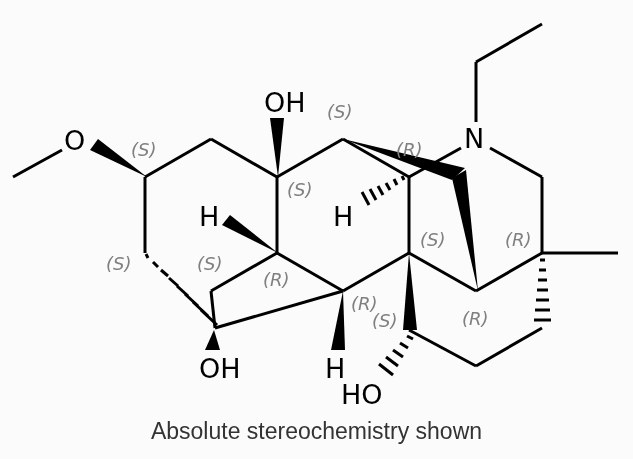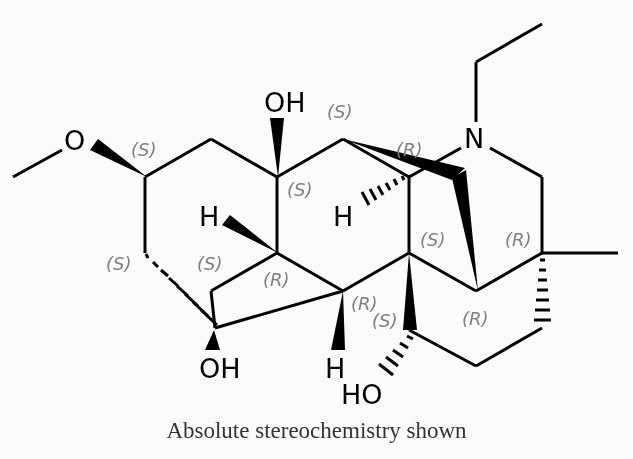--- a/index.html
+++ b/index.html
@@ -3,21 +3,21 @@
 <meta charset="utf-8">
 <style>
   html, body { margin: 0; padding: 0; }
   body { width: 633px; height: 459px; background: #fbfbfb; position: relative; overflow: hidden; font-family: "DejaVu Sans", sans-serif; }
   svg { position: absolute; left: 0; top: 0; }
   .atom { font-family: "DejaVu Sans", sans-serif; font-size: 27px; fill: #000; }
   .stereo { font-family: "DejaVu Sans", sans-serif; font-size: 18px; font-style: italic; fill: #808080; }
   .bond { stroke: #000; stroke-width: 3; fill: none; stroke-linecap: butt; }
   .wedge { fill: #000; }
   .hash { stroke: #000; stroke-width: 3; }
-  .caption { position: absolute; left: 0; width: 633px; top: 418px; text-align: center; font-family: Liberation Serif, serif; font-size: 23px; color: #333333; }
+  .caption { position: absolute; left: 0; width: 633px; top: 418px; text-align: center; font-family: Liberation Sans, sans-serif; font-size: 23px; color: #333333; }
 </style>
 </head>
 <body>
 
 <svg width="633" height="459" viewBox="0 0 633 459">
 
   <line class="bond" x1="13" y1="177" x2="62" y2="150"></line>
 
   <polygon class="wedge" points="90,150 98,139 147,177"></polygon>
 

